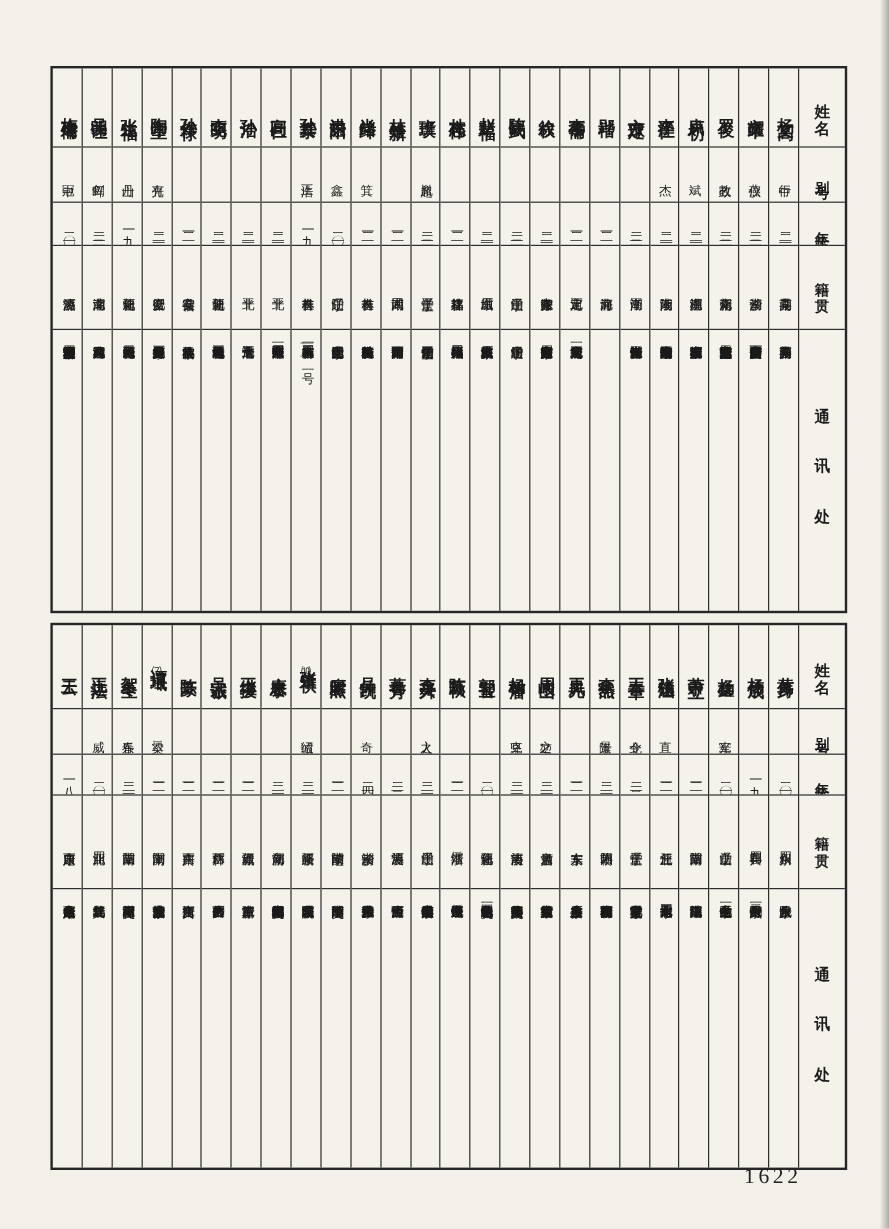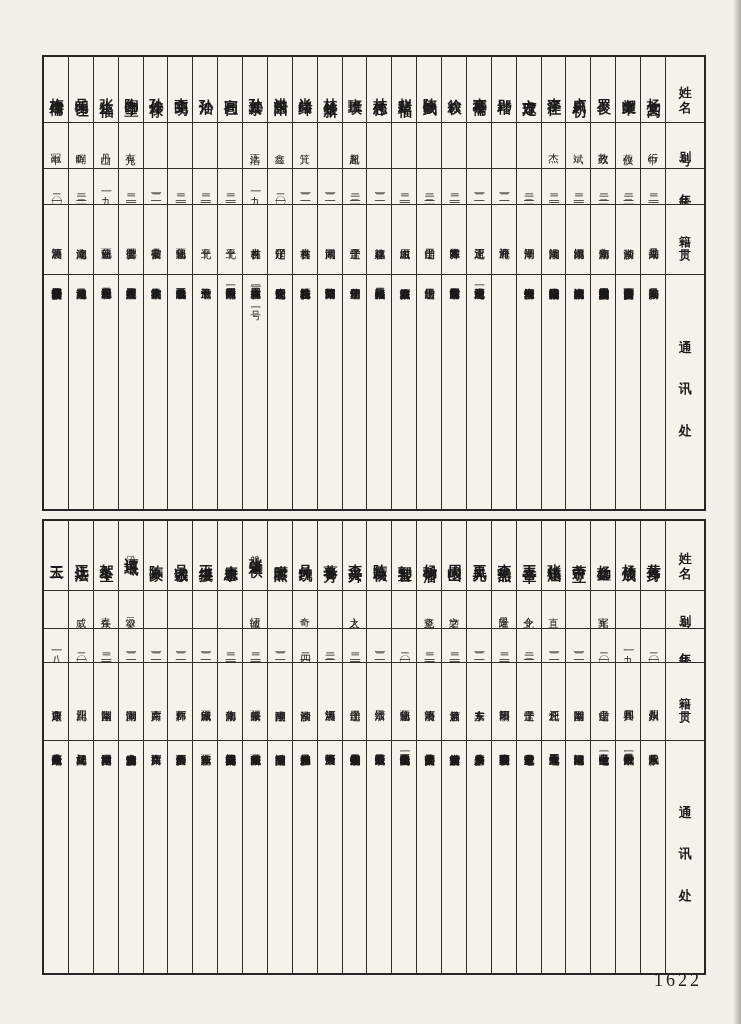--- a/index.html
+++ b/index.html
@@ -60,21 +60,21 @@
 
   .col.header .vtext { font-weight:bold; font-size:13px; }
   .col.header .c-name .vtext    { letter-spacing:14px; }
   .col.header .c-alias .vtext   { letter-spacing:5px;  font-size:12px; }
   .col.header .c-age .vtext     { letter-spacing:4px;  font-size:12px; }
   .col.header .c-native .vtext  { letter-spacing:14px; font-size:12px; }
   .col.header .c-address { align-items:center; padding-top:0; }
   .col.header .c-address .vtext { letter-spacing:42px; font-size:13px; line-height:1.2; }
 
   .page-number {
-    position:absolute; left:654px; top:970px;
+    position:absolute; left:620px; top:970px;
     font-size:18px; letter-spacing:3px; color:#222;
     font-family:"Liberation Serif","DejaVu Serif",serif;
     text-align:right;
   }
 </style>
 </head>
 <body>
 
 <div class="page">
   <div id="table-top" class="dir-table top">

